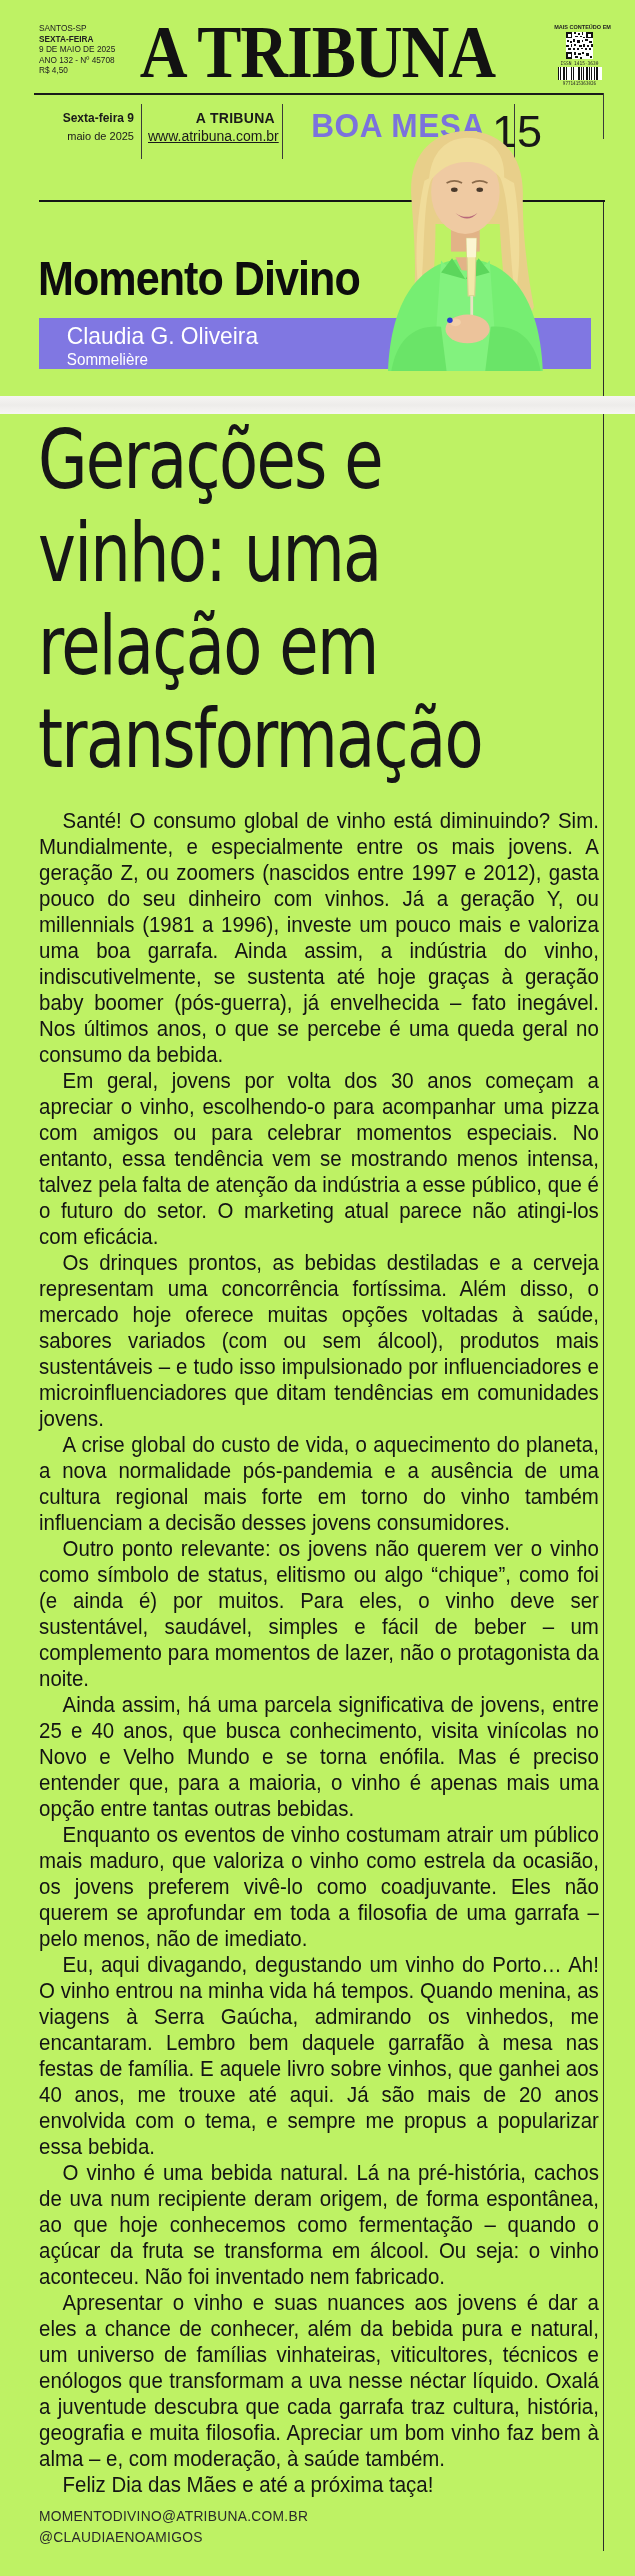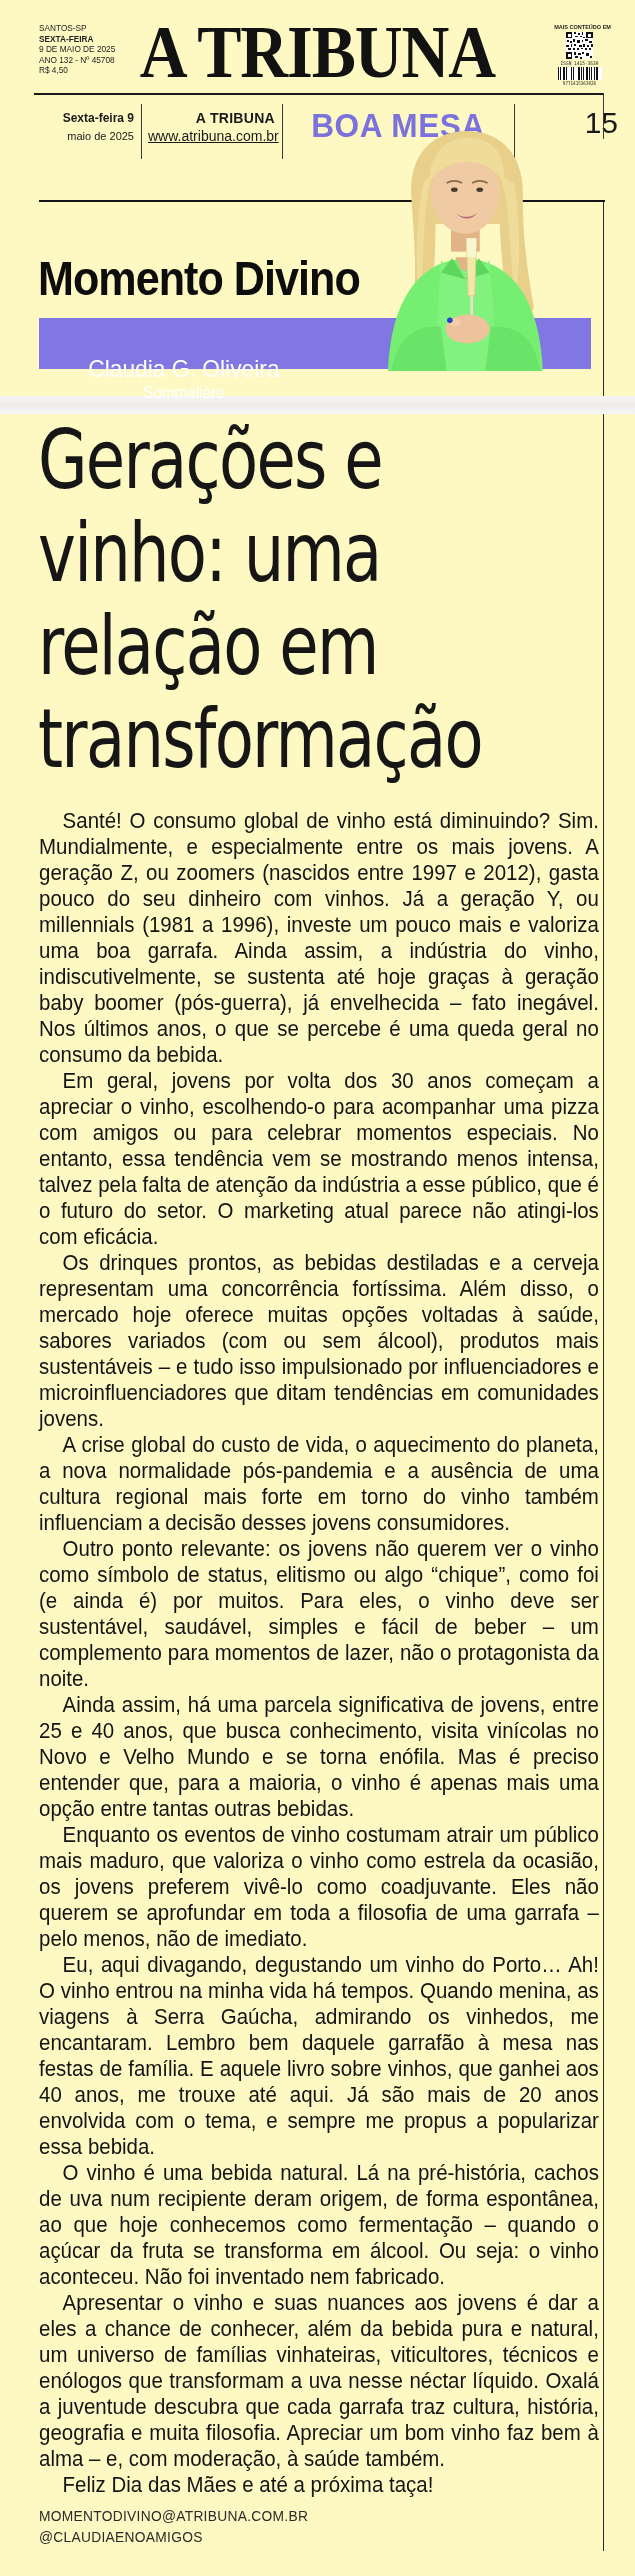--- a/index.html
+++ b/index.html
@@ -1,18 +1,18 @@
 <!DOCTYPE html>
 <html lang="pt-BR" style="font-size:8.8px"><head>
 <meta charset="utf-8">
 <style>
   html,body { margin:0; padding:0; background:#ffffff; }
   .page {
     position:relative; width:635px; height:2576px;
-    background:#fef9c3; overflow:hidden;
+    background:#bef264; overflow:hidden;
     font-family:"Liberation Sans", sans-serif; color:#141414;
   }
   
   .mast-left {
     position:absolute; left:39px; top:23px;
     font-size:8.8px; line-height:10.5px; color:#222;
     transform:scaleX(.94); transform-origin:0 0; white-space:nowrap;
   }
   .mast-left .bold { font-weight:bold; }
   .mast-logo {
@@ -38,33 +38,33 @@
   .hdr-date .d1 { font-weight:bold; font-size:12px; }
   .hdr-date .d2 { font-size:11px; }
   .hdr-brand { position:absolute; left:148px; top:110px; width:127px; text-align:right; line-height:17.7px; color:#1a1a1a; }
   .hdr-brand .b1 { font-weight:bold; font-size:14px; letter-spacing:0.3px; }
   .hdr-brand .b2 { font-size:14px;text-decoration:underline; }
   .hdr-section {
     position:absolute; left:287px; top:106px; width:222px; text-align:center;
     font-size:34px; font-weight:bold; letter-spacing:0.6px; color:#7b72dd;
     transform:scaleX(.93); transform-origin:center top; white-space:nowrap;
   }
-  .hdr-page { position:absolute; left:538px; top:106px; width:80px; text-align:right; font-size:30px; color:#181818; }
+  .hdr-page { position:absolute; left:492px; top:106px; width:80px; text-align:left; font-size:45px; color:#181818; }
   .hdr-vline-right { position:absolute; left:603px; top:93px; height:46px; width:1.1px; background:#3a3a3a; }
 
   
   .rule-top { position:absolute; left:39px; top:200px; width:566px; height:2.2px; background:#151515; z-index:1; }
   .vline-right { position:absolute; left:603px; top:200px; width:1.1px; height:2351px; background:#2c2c2c; }
   .col-title {
     position:absolute; left:38px; top:250px;
     font-size:49px; font-weight:bold; letter-spacing:-1.1px; color:#0d0d0d;
     transform:scaleX(.88); transform-origin:0 0; white-space:nowrap; z-index:1;
   }
   .banner { position:absolute; left:39px; top:318px; width:552px; height:51px; background:#8077e2; z-index:2; }
-  .banner-text { position:absolute; left:0; top:4.4px; width:276px; text-align:center; color:#ffffff;margin-top:33px; }
+  .banner-text { position:absolute; left:14px; top:4.4px; width:276px; text-align:left; color:#ffffff; }
   .banner-name { font-size:24px; letter-spacing:0; transform:scaleX(.95); transform-origin:100% 0; white-space:nowrap; }
   .banner-role { font-size:16px; margin-top:1.1px; transform:scaleX(.95); transform-origin:100% 0; white-space:nowrap; }
   .photo-wrap { position:absolute; left:358px; top:130px; width:207px; height:241px; z-index:3; }
   .scan-band { position:absolute; left:0; top:396px; width:635px; height:17.7px;
     background:linear-gradient(#f6f5f3,#edecea 50%,#f7f6f4); z-index:0; }
 
   
   .headline {
     position:absolute; left:38px; top:413px; width:718px;
     transform:scaleX(.78); transform-origin:0 0;

